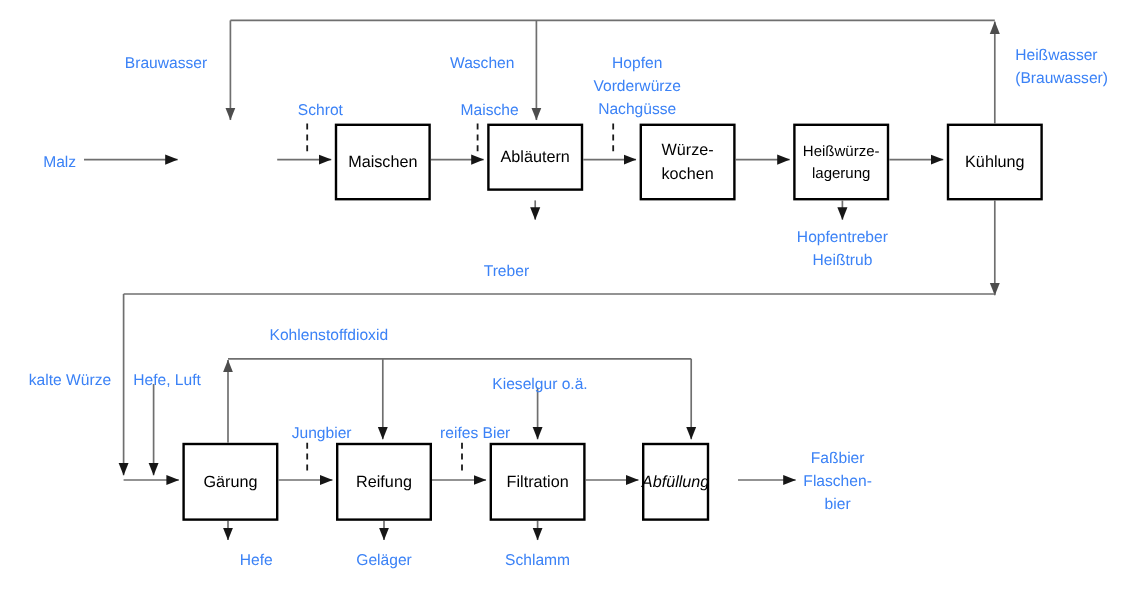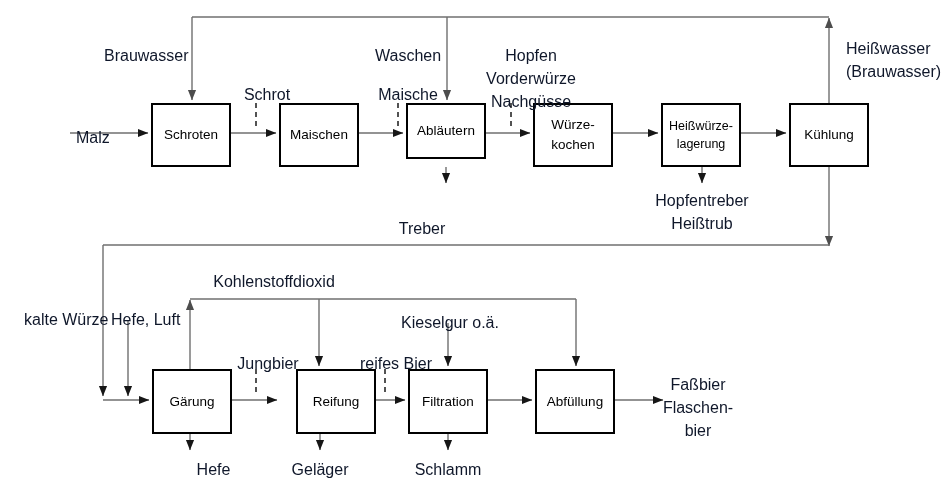--- a/index.html
+++ b/index.html
@@ -29,23 +29,23 @@
     justify-content:center;
     text-align:center;
     font-size:13.5px;
     line-height:1.45;
     color:#000000;
     white-space:pre-line;
     z-index:3;
   }
   .flow-label{
     position:absolute;
-    font-size:16px;
+    font-size:13px;
     line-height:1.45;
-    color:#0f172a;
+    color:#3b82f6;
     white-space:pre-line;
     z-index:4;
     background:transparent;
   }
   .lbl-center{text-align:center;transform:translateX(-50%);}
   .lbl-left{text-align:left;}
 </style>
 </head>
 <body>
 
@@ -122,35 +122,34 @@
       <line x1="448" y1="323" x2="448" y2="366" marker-end="url(#arrDark)"></line>
     </g>
 
     <g stroke="#6f6f6f" stroke-width="1.4" fill="none">
       <line x1="190" y1="434" x2="190" y2="450" marker-end="url(#arrDark)"></line>
       <line x1="320" y1="434" x2="320" y2="450" marker-end="url(#arrDark)"></line>
       <line x1="448" y1="434" x2="448" y2="450" marker-end="url(#arrDark)"></line>
     </g>
   </svg>
 
-  <div class="proc-box" style="left:151px;top:103px;width:80px;height:64px;">Schroten</div>
   <div class="proc-box" style="left:279px;top:103px;width:80px;height:64px;">Maischen</div>
   <div class="proc-box" style="left:406px;top:103px;width:80px;height:56px;">Abläutern</div>
   <div class="proc-box" style="left:533px;top:103px;width:80px;height:64px;">Würze-
 kochen</div>
   <div class="proc-box" style="left:661px;top:103px;width:80px;height:64px;font-size:12.5px;">Heißwürze-
 lagerung</div>
   <div class="proc-box" style="left:789px;top:103px;width:80px;height:64px;">Kühlung</div>
 
   <div class="proc-box" style="left:152px;top:369px;width:80px;height:65px;">Gärung</div>
-  <div class="proc-box" style="left:280px;top:369px;width:80px;height:65px;margin-left:16px;">Reifung</div>
+  <div class="proc-box" style="left:280px;top:369px;width:80px;height:65px;">Reifung</div>
   <div class="proc-box" style="left:408px;top:369px;width:80px;height:65px;">Filtration</div>
-  <div class="proc-box" style="left:535px;top:369px;width:80px;height:65px;">Abfüllung</div>
+  <div class="proc-box" style="left:535px;top:369px;width:56px;height:65px;font-style:italic;">Abfüllung</div>
 
-  <div class="flow-label lbl-left" style="left:36px;top:126px;margin-left:40px;">Malz</div>
+  <div class="flow-label lbl-left" style="left:36px;top:126px;">Malz</div>
 
   <div class="flow-label lbl-left" style="left:104px;top:44px;">Brauwasser</div>
 
   <div class="flow-label lbl-center" style="left:267px;top:83px;">Schrot</div>
 
   <div class="flow-label lbl-center" style="left:398px;top:83px;padding-left:20px;">Maische</div>
 
   <div class="flow-label lbl-left" style="left:375px;top:44px;">Waschen</div>
 
   <div class="flow-label lbl-center" style="left:531px;top:44px;">Hopfen

